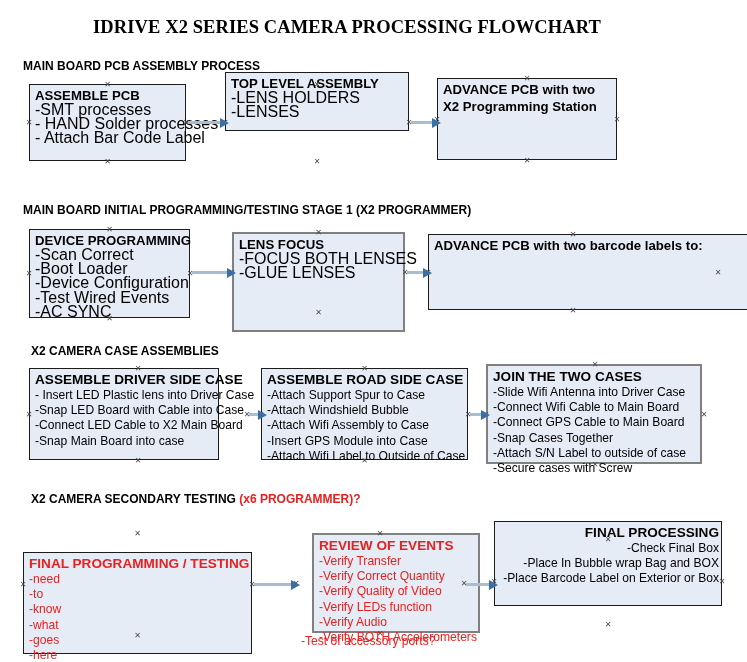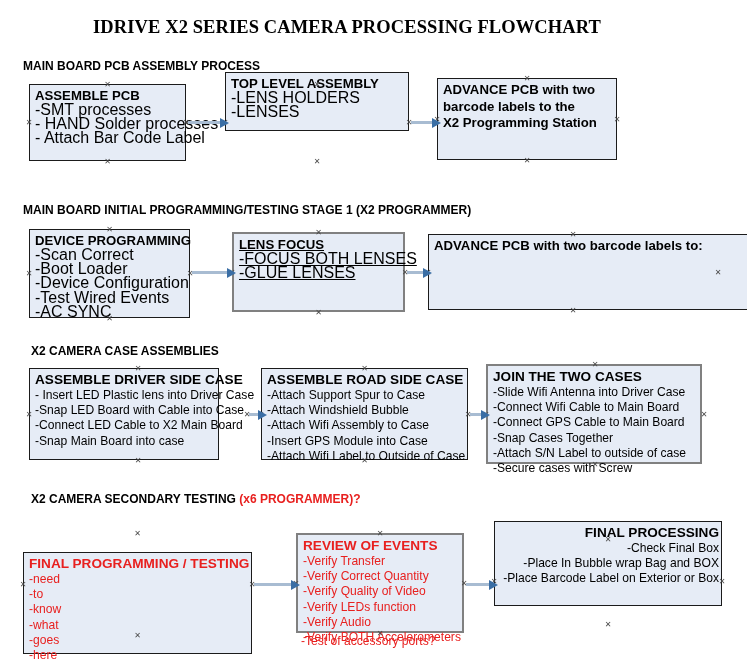--- a/index.html
+++ b/index.html
@@ -136,21 +136,20 @@
         <div class="bhead">TOP LEVEL ASSEMBLY</div>
         <div class="bline">-LENS HOLDERS</div>
         <div class="bline">-LENSES</div>
       </div>
       <span class="handle" style="left: 317px; top: 84px;"></span>
       <span class="handle" style="left: 317px; top: 161px;"></span>
       <span class="handle" style="left: 225px; top: 122.5px;"></span>
       <span class="handle" style="left: 409px; top: 122.5px;"></span>
       <div class="box" style="left: 437px; top: 78px; width: 180px; height: 82px;">
         <div class="bhead multi">ADVANCE PCB with two</div>
-        <div class="bhead multi">barcode labels to the</div>
         <div class="bhead multi"> X2 Programming Station</div>
       </div>
       <span class="handle" style="left: 527px; top: 78px;"></span>
       <span class="handle" style="left: 527px; top: 160px;"></span>
       <span class="handle" style="left: 437px; top: 119px;"></span>
       <span class="handle" style="left: 617px; top: 119px;"></span>
       <div class="conn" style="left: 188px; top: 121px; width: 33px;">
         <span class="head"></span>
       </div>
       <div class="conn" style="left: 411px; top: 121px; width: 22px;">
@@ -162,21 +161,21 @@
         <div class="bline">-Scan Correct</div>
         <div class="bline">-Boot Loader</div>
         <div class="bline">-Device Configuration</div>
         <div class="bline">-Test Wired Events</div>
         <div class="bline">-AC SYNC</div>
       </div>
       <span class="handle" style="left: 109.5px; top: 229px;"></span>
       <span class="handle" style="left: 109.5px; top: 318px;"></span>
       <span class="handle" style="left: 29px; top: 273.5px;"></span>
       <span class="handle" style="left: 190px; top: 273.5px;"></span>
-      <div class="box gray-border" style="left: 232px; top: 232px; width: 173px; height: 80px; text-decoration: underline;">
+      <div class="box gray-border" style="left: 232px; top: 232px; width: 173px; height: 100px;">
         <div class="bhead">LENS FOCUS</div>
         <div class="bline">-FOCUS BOTH LENSES</div>
         <div class="bline">-GLUE LENSES</div>
       </div>
       <span class="handle" style="left: 318.5px; top: 232px;"></span>
       <span class="handle" style="left: 318.5px; top: 312px;"></span>
       <span class="handle" style="left: 232px; top: 272px;"></span>
       <span class="handle" style="left: 405px; top: 272px;"></span>
       <div class="box" style="left: 428px; top: 234px; width: 334px; height: 76px;">
         <div class="bhead">ADVANCE PCB with two barcode labels to:</div>
@@ -241,21 +240,21 @@
         <div class="bline">-to</div>
         <div class="bline">-know</div>
         <div class="bline">-what</div>
         <div class="bline">-goes</div>
         <div class="bline">-here</div>
       </div>
       <span class="handle" style="left: 137.5px; top: 533px;"></span>
       <span class="handle" style="left: 137.5px; top: 635px;"></span>
       <span class="handle" style="left: 23px; top: 584px;"></span>
       <span class="handle" style="left: 252px; top: 584px;"></span>
-      <div class="box gray-border red big" style="left: 296px; top: 533px; width: 168px; height: 100px;">
+      <div class="box gray-border red big" style="left: 312px; top: 533px; width: 168px; height: 100px;">
         <div class="bhead">REVIEW OF EVENTS</div>
         <div class="bline">-Verify Transfer</div>
         <div class="bline">-Verify Correct Quantity</div>
         <div class="bline">-Verify Quality of Video</div>
         <div class="bline">-Verify LEDs function</div>
         <div class="bline">-Verify Audio</div>
         <div class="bline">-Verify BOTH Accelerometers</div>
       </div>
       <div class="overflow-line" style="left: 301px; top: 634px;">-Test of accessory ports?</div>
       <span class="handle" style="left: 380px; top: 533px;"></span>

